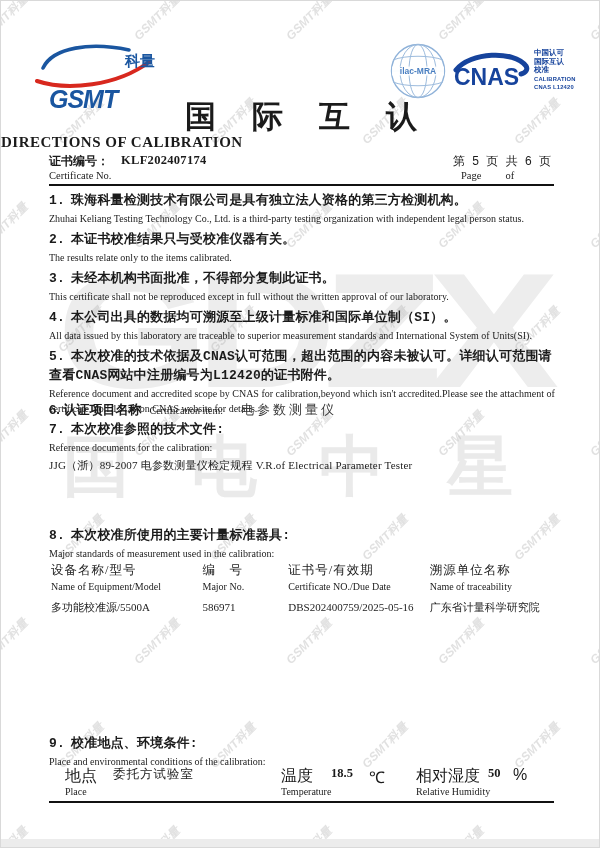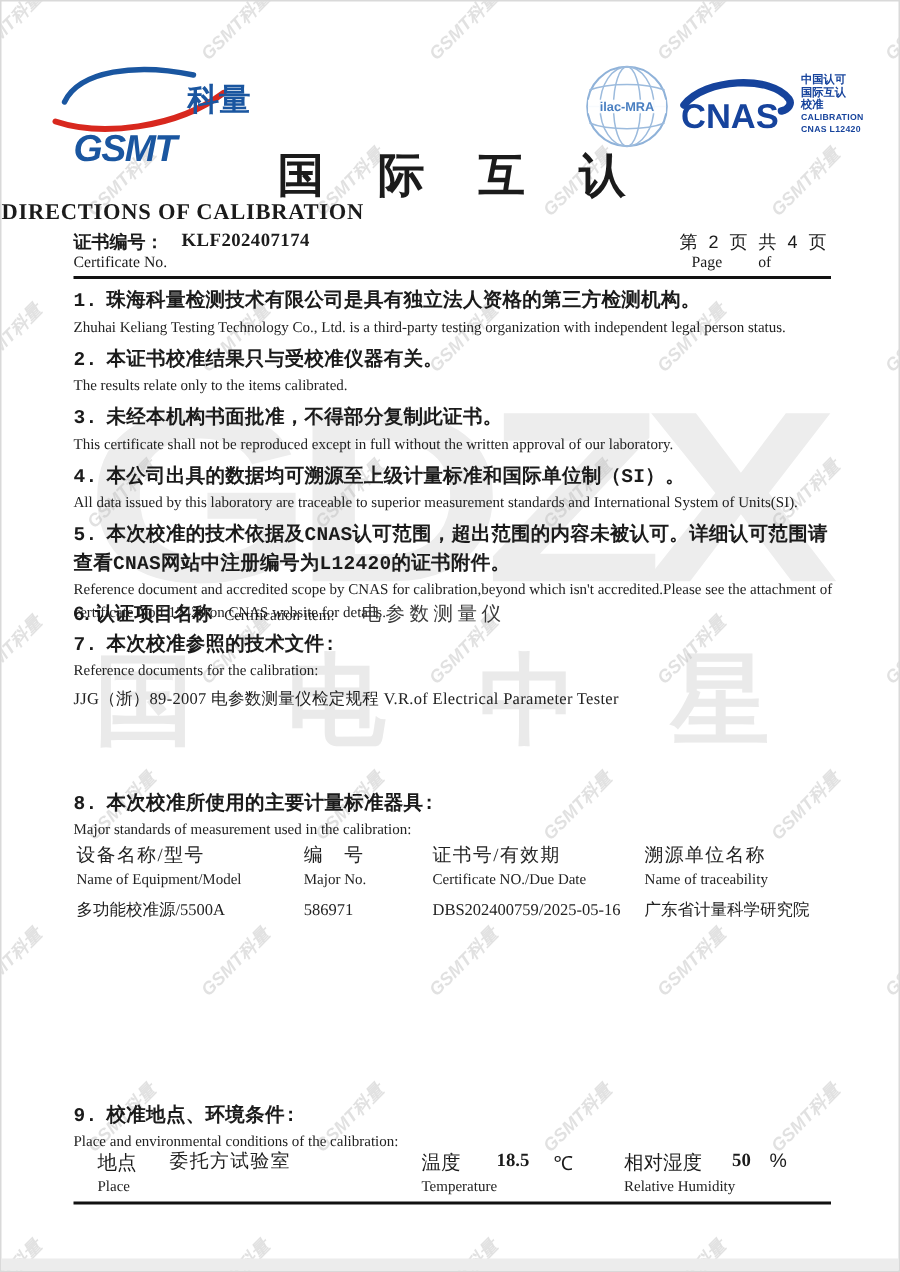--- a/index.html
+++ b/index.html
@@ -50,21 +50,21 @@
   #gsmt-logo .gsmt-en{
     position:absolute;left:16px;top:8px;
     font-family:"Liberation Sans", sans-serif;
     font-style:italic;font-weight:bold;font-size:25px;color:var(--brand-blue);
     letter-spacing:-1px;
     margin-top:36px;
   }
   #gsmt-logo .gsmt-cn{
     position:absolute;left:92px;top:11px;
     font-family:"Liberation Sans", sans-serif;
-    font-weight:bold;font-size:21px;color:var(--brand-blue);text-align:center;
+    font-weight:bold;font-size:15px;color:var(--brand-blue);text-align:center;
   }
   #ilac-logo{position:absolute;left:388px;top:41px;width:58px;height:58px;}
   #cnas-logo{position:absolute;left:451px;top:49px;width:78px;height:44px;}
   #cnas-logo .cnas-text{
     position:absolute;left:2px;top:14px;
     font-family:"Liberation Sans", sans-serif;
     font-weight:bold;font-size:23px;color:var(--cnas-blue);letter-spacing:0px;
   }
   #cnas-side{
     position:absolute;left:533px;top:48px;width:62px;
@@ -120,21 +120,21 @@
   .t-cell:nth-child(2){width:17%;}
   .t-cell:nth-child(3){width:28%;}
   .t-cell:nth-child(4){width:25%;}
   .th-cn{font-size:12.5px;line-height:18px;letter-spacing:1px;color:#222;}
   .th-en{font-size:10px;line-height:16px;color:#222;}
   .td{font-size:11px;line-height:16px;margin-top:4px;color:#222;}
   
   #item9{position:absolute;left:48px;top:733px;width:508px;}
   #env{position:absolute;left:0;top:765px;width:600px;height:40px;font-size:12px;}
   .env-abs{position:absolute;white-space:nowrap;}
-  .env-cn{font-family:"Liberation Sans", sans-serif;font-size:13px;}
+  .env-cn{font-family:"Liberation Sans", sans-serif;font-size:16px;}
   .env-val{font-size:12.5px;letter-spacing:1px;color:#222;}
   .env-num{font-size:12.5px;font-weight:bold;}
   .env-en{font-size:10px;color:#222;}
   
   #bottom-band{position:absolute;left:0;top:838px;width:600px;height:10px;background:#ececec;z-index:1;}
 </style>
 </head>
 <body>
 
 <div id="wm-layer">
@@ -222,21 +222,21 @@
       <div class="en-line">CALIBRATION</div>
       <div class="en-line">CNAS L12420</div>
     </div>
 
   <div id="title-cn">国际互认</div>
   <div id="title-en">DIRECTIONS OF CALIBRATION</div>
 
   <span id="cert-label">证书编号：</span>
   <span id="cert-number">KLF202407174</span>
   <span id="cert-label-en">Certificate No.</span>
-  <span id="page-cn">第 2 页 共 4 页</span>
+  <span id="page-cn">第 5 页 共 6 页</span>
   <span id="page-en"><span>Page</span><span class="of">of</span></span>
   <div class="rule-top"></div>
 
   <div id="items-list">
       <div class="item">
         <div class="item-cn"><span class="no">1.</span>珠海科量检测技术有限公司是具有独立法人资格的第三方检测机构。</div>
         <div class="item-en">Zhuhai Keliang Testing Technology Co., Ltd. is a third-party testing organization with independent legal person status.</div>
       </div>
       <div class="item">
         <div class="item-cn"><span class="no">2.</span>本证书校准结果只与受校准仪器有关。</div>

